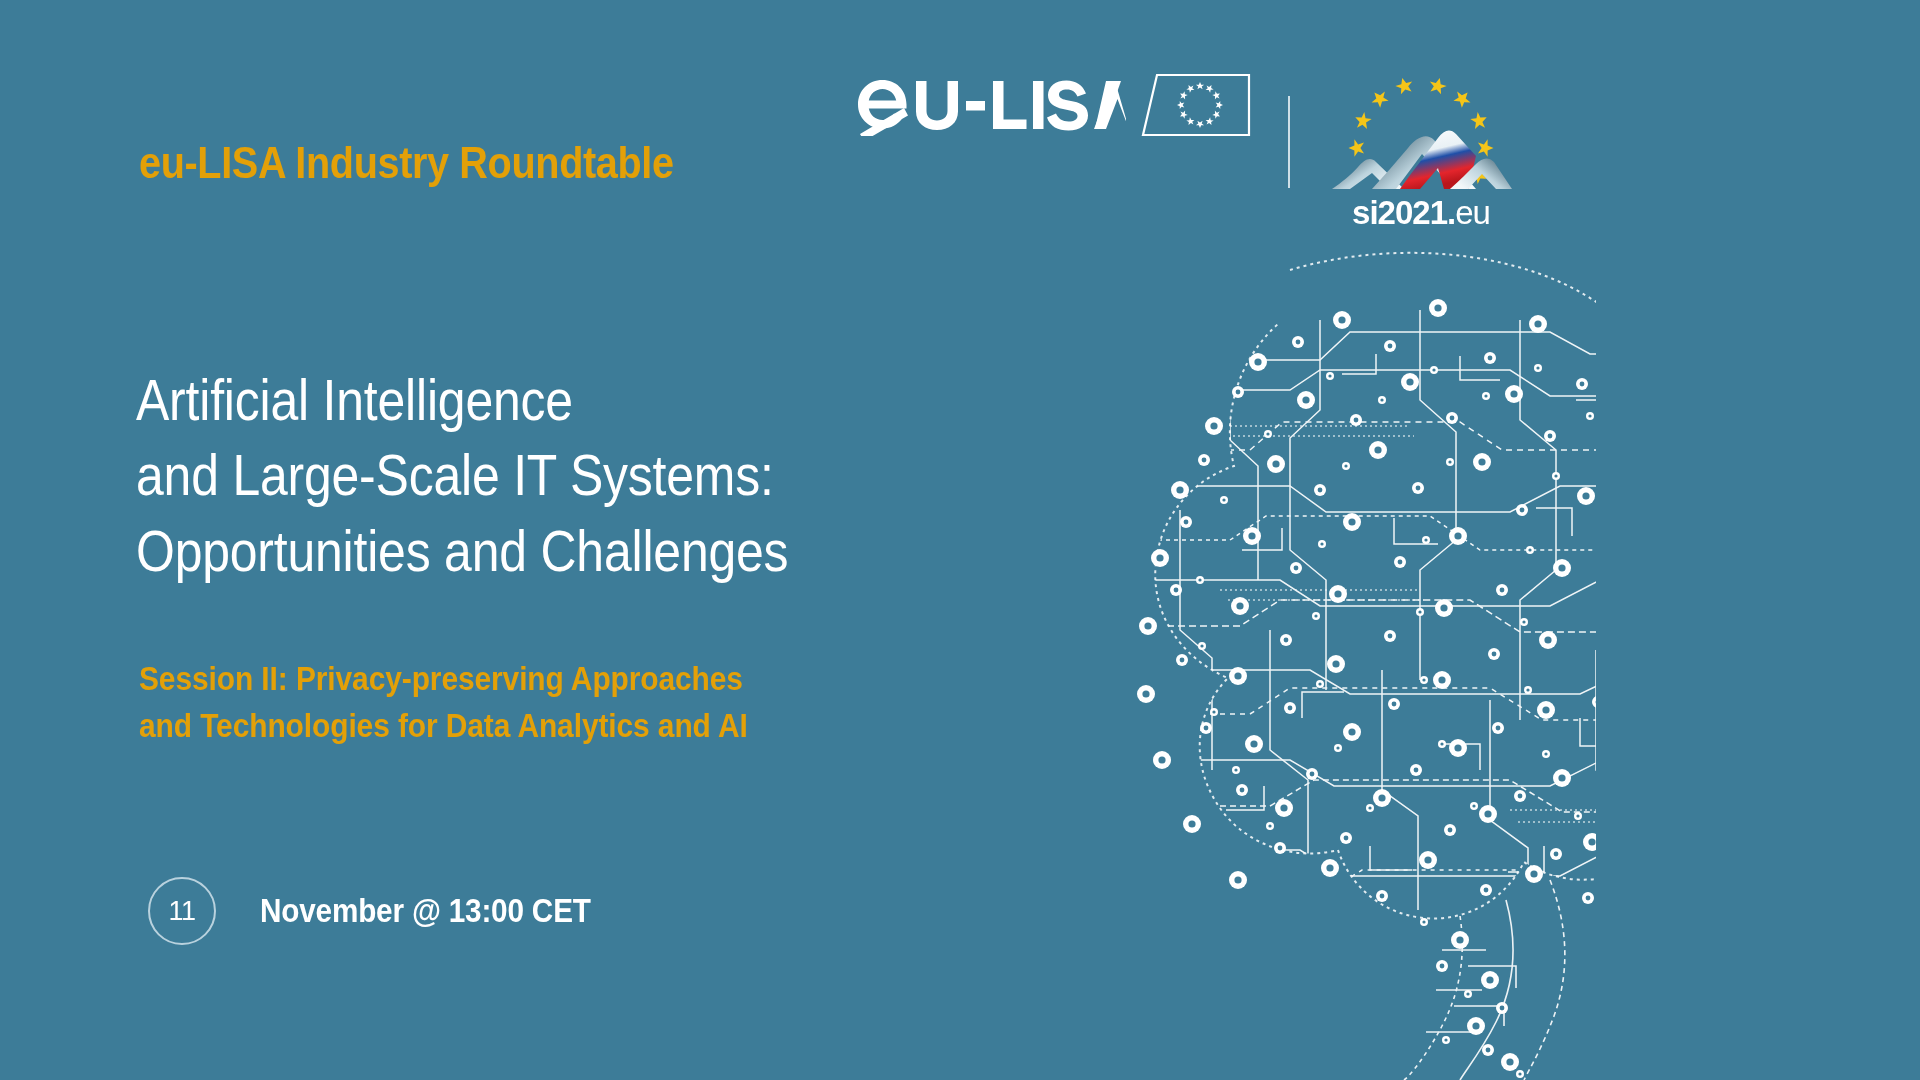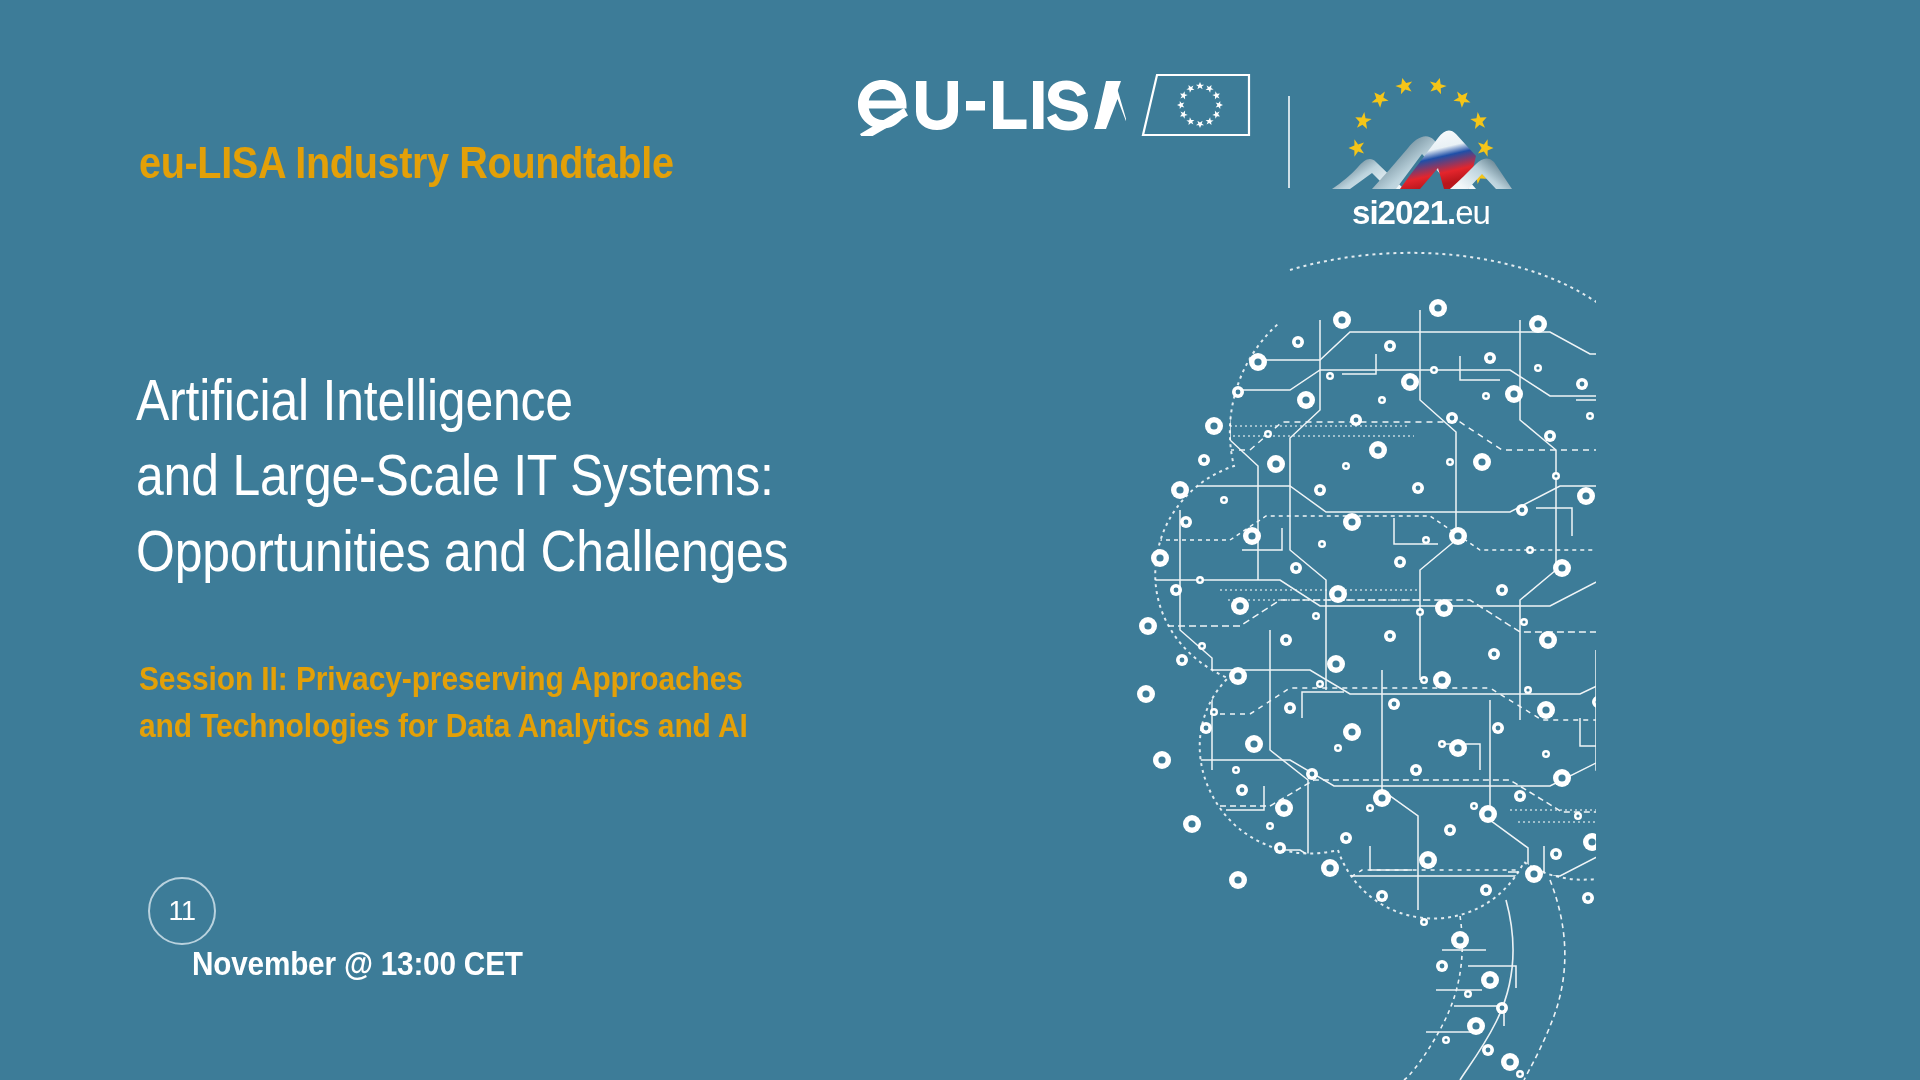--- a/index.html
+++ b/index.html
@@ -99,21 +99,21 @@
     white-space: nowrap;
   }
   #session-subtitle .sline { display: block; }
 
   
   #date-row {
     position: absolute;
     left: 148px;
     top: 877px;
     display: flex;
-    flex-direction: column;
+    align-items: center;
   }
   #date-day-badge {
     width: 64px;
     height: 64px;
     border: 2px solid #b9d2de;
     border-radius: 50%;
     display: flex;
     align-items: center;
     justify-content: center;
     color: #ffffff;

